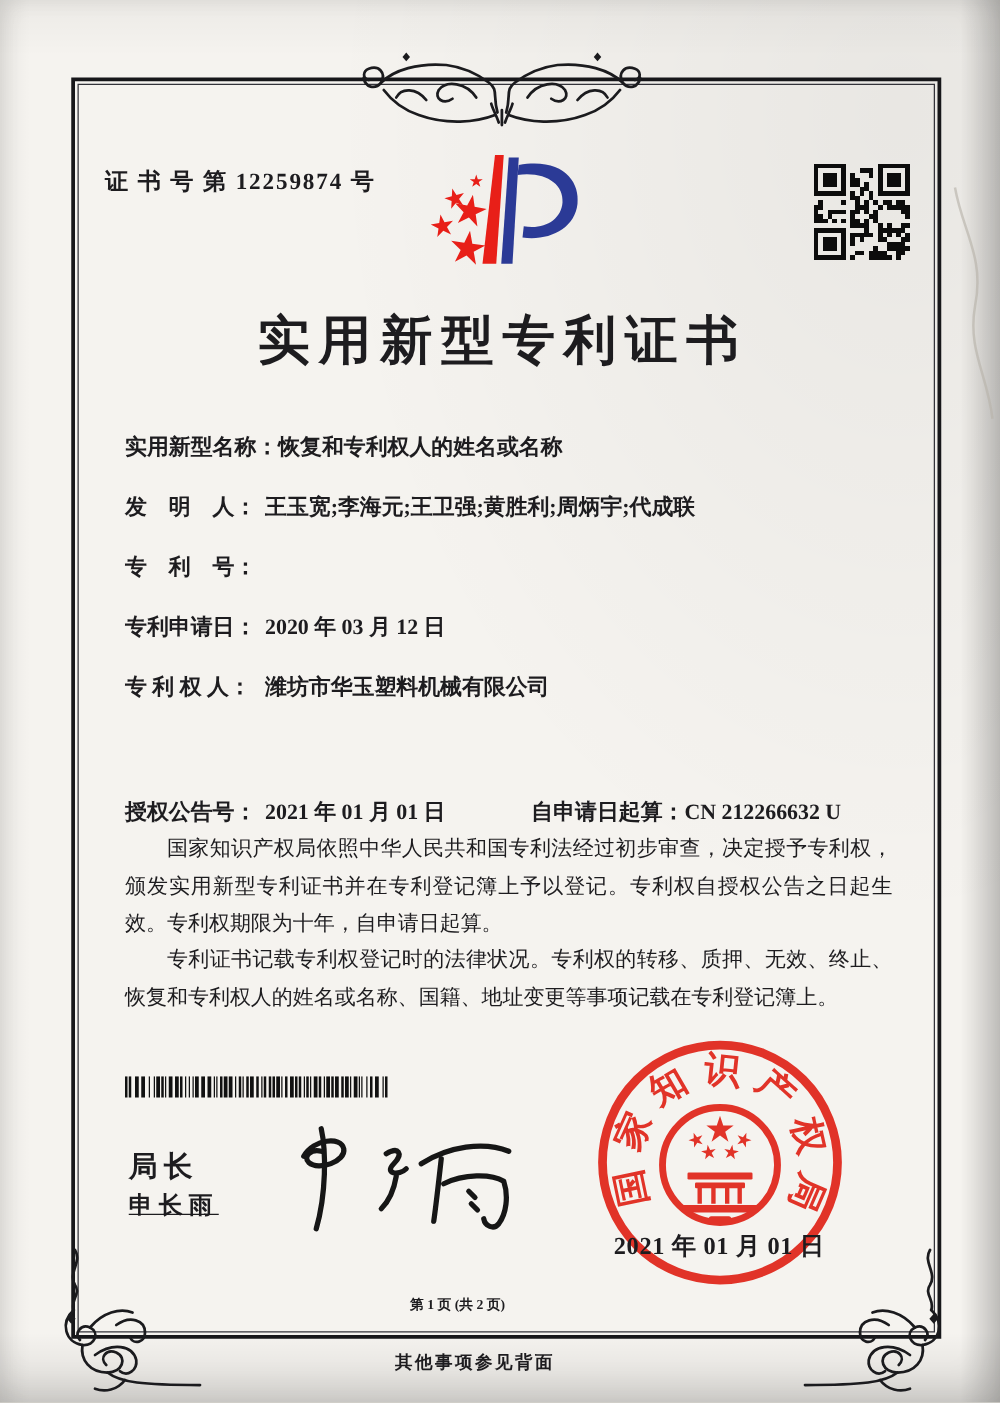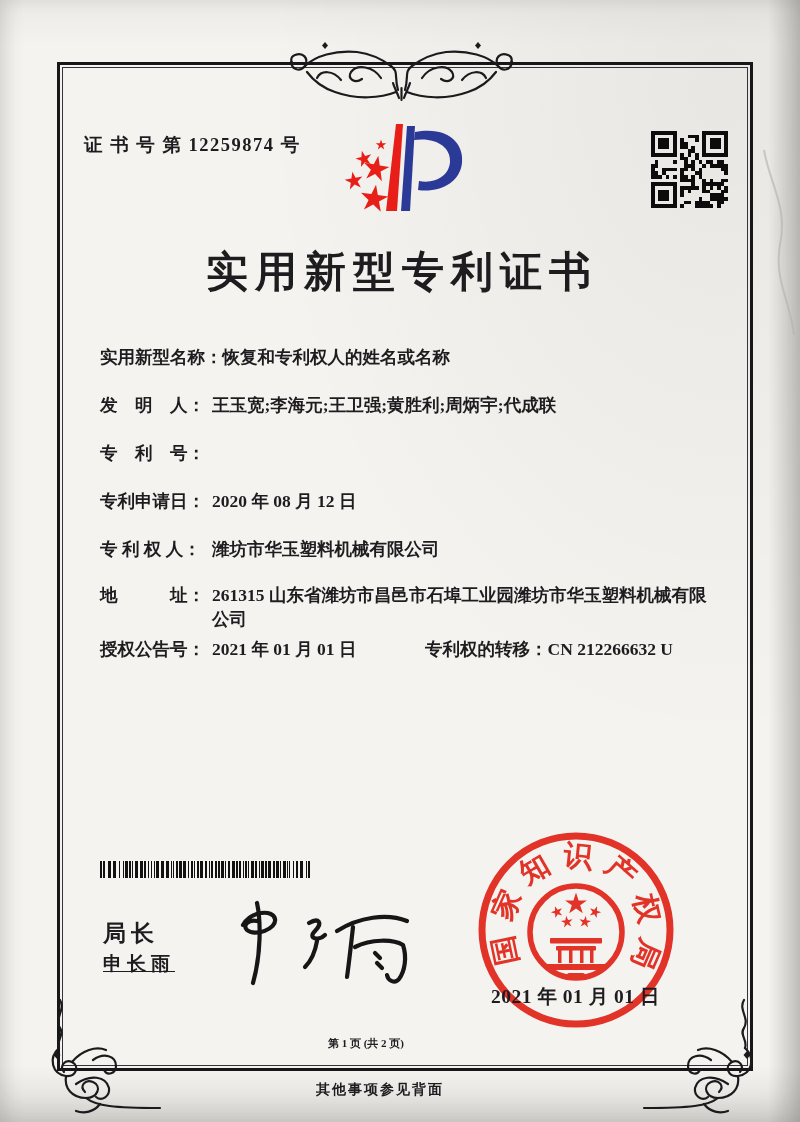--- a/index.html
+++ b/index.html
@@ -231,41 +231,41 @@
   </div>
   <div class="abs row row-inv">
     <span class="lbl">发　明　人：</span>
     <span class="val">王玉宽;李海元;王卫强;黄胜利;周炳宇;代成联</span>
   </div>
   <div class="abs row row-pno">
     <span class="lbl">专　利　号：</span>
   </div>
   <div class="abs row row-fdate">
     <span class="lbl">专利申请日：</span>
-    <span class="val">2020 年 08 月 12 日</span>
+    <span class="val">2020 年 03 月 12 日</span>
   </div>
   <div class="abs row row-owner">
     <span class="lbl">专 利 权 人：</span>
     <span class="val">潍坊市华玉塑料机械有限公司</span>
-  </div>
-  <div class="abs row row-addr">
-    <span class="lbl">地　　　址：</span>
-    <span class="val">261315 山东省潍坊市昌邑市石埠工业园潍坊市华玉塑料机械有限公司</span>
   </div>
   <div class="abs row row-grant">
     <span class="pair">
       <span class="lbl">授权公告号：</span>
       <span class="val">2021 年 01 月 01 日</span>
     </span>
     <span class="pair pair2">
-      <span class="lbl">专利权的转移：</span>
+      <span class="lbl">自申请日起算：</span>
       <span class="val">CN 212266632 U</span>
     </span>
   </div>
 
+  <div class="abs body-text">
+    <p>国家知识产权局依照中华人民共和国专利法经过初步审查，决定授予专利权，颁发实用新型专利证书并在专利登记簿上予以登记。专利权自授权公告之日起生效。专利权期限为十年，自申请日起算。</p>
+    <p>专利证书记载专利权登记时的法律状况。专利权的转移、质押、无效、终止、恢复和专利权人的姓名或名称、国籍、地址变更等事项记载在专利登记簿上。</p>
+  </div>
 
   <svg class="abs" style="left:100px;top:861px" width="213" height="18" viewBox="0 0 213 18">
     <g id="bar-modules" fill="#111">
         <rect x="0" y="0" width="2" height="17"></rect>
         <rect x="3" y="0" width="2" height="17"></rect>
         <rect x="8" y="0" width="3" height="17"></rect>
         <rect x="13" y="0" width="3" height="17"></rect>
         <rect x="19" y="0" width="1" height="17"></rect>
         <rect x="23" y="0" width="1" height="17"></rect>
         <rect x="25" y="0" width="3" height="17"></rect>

